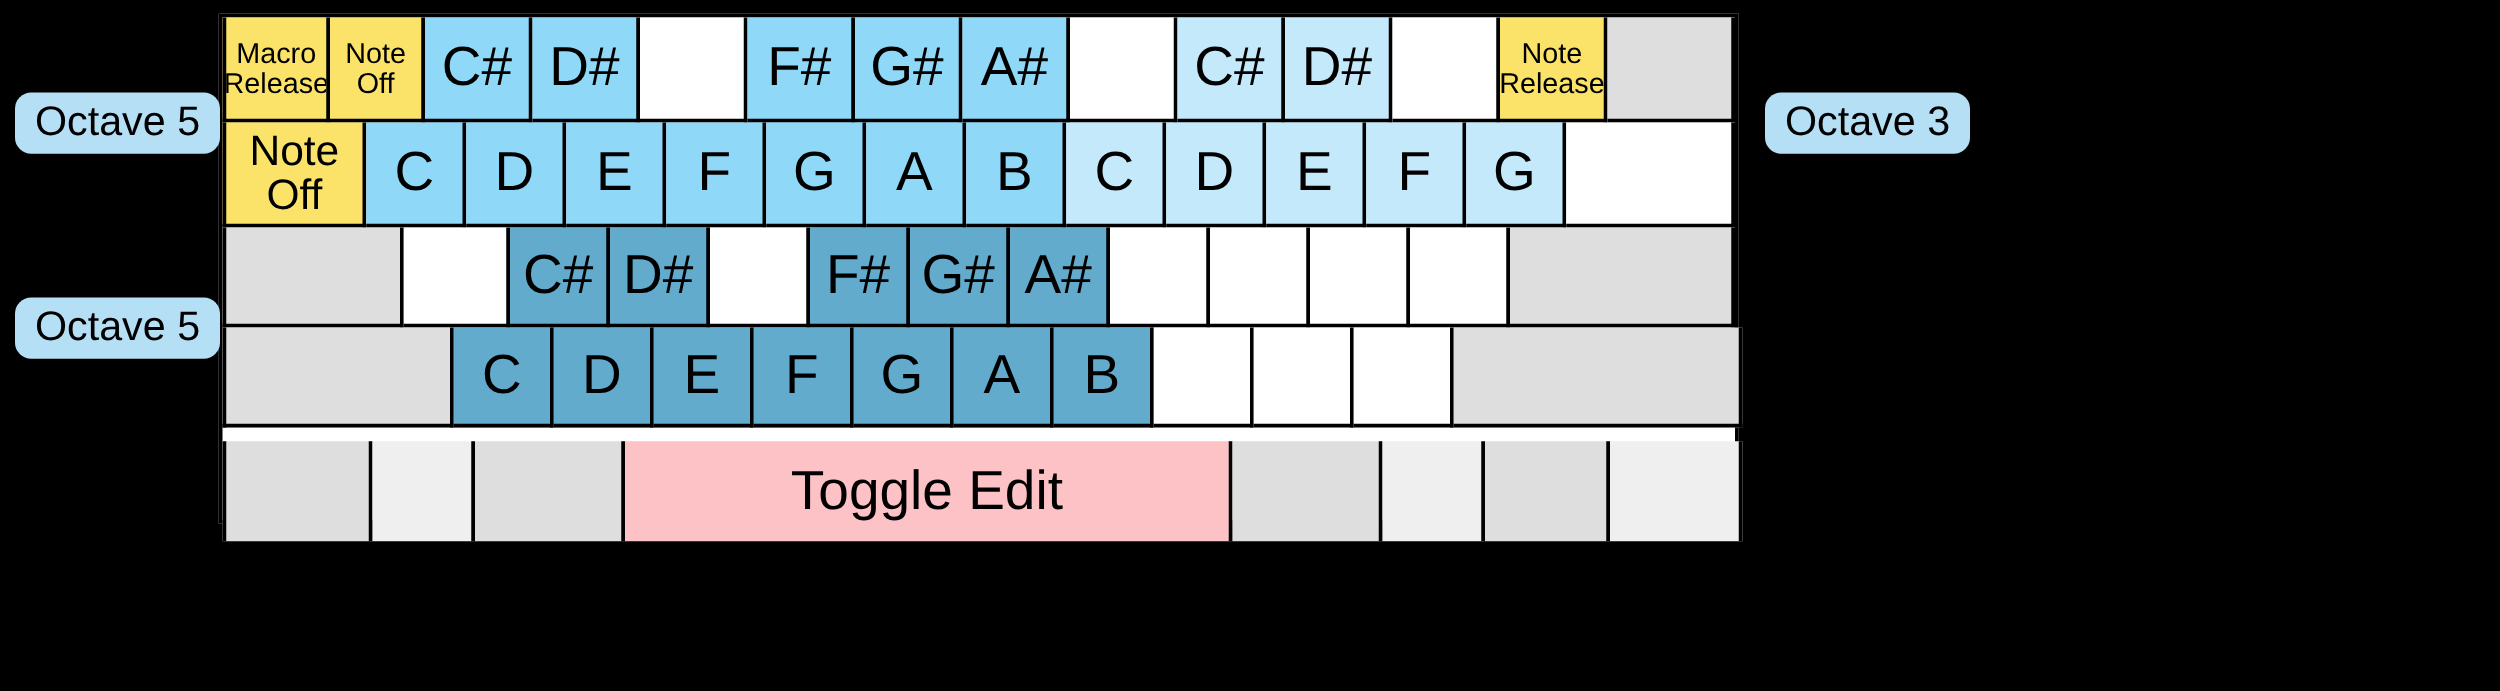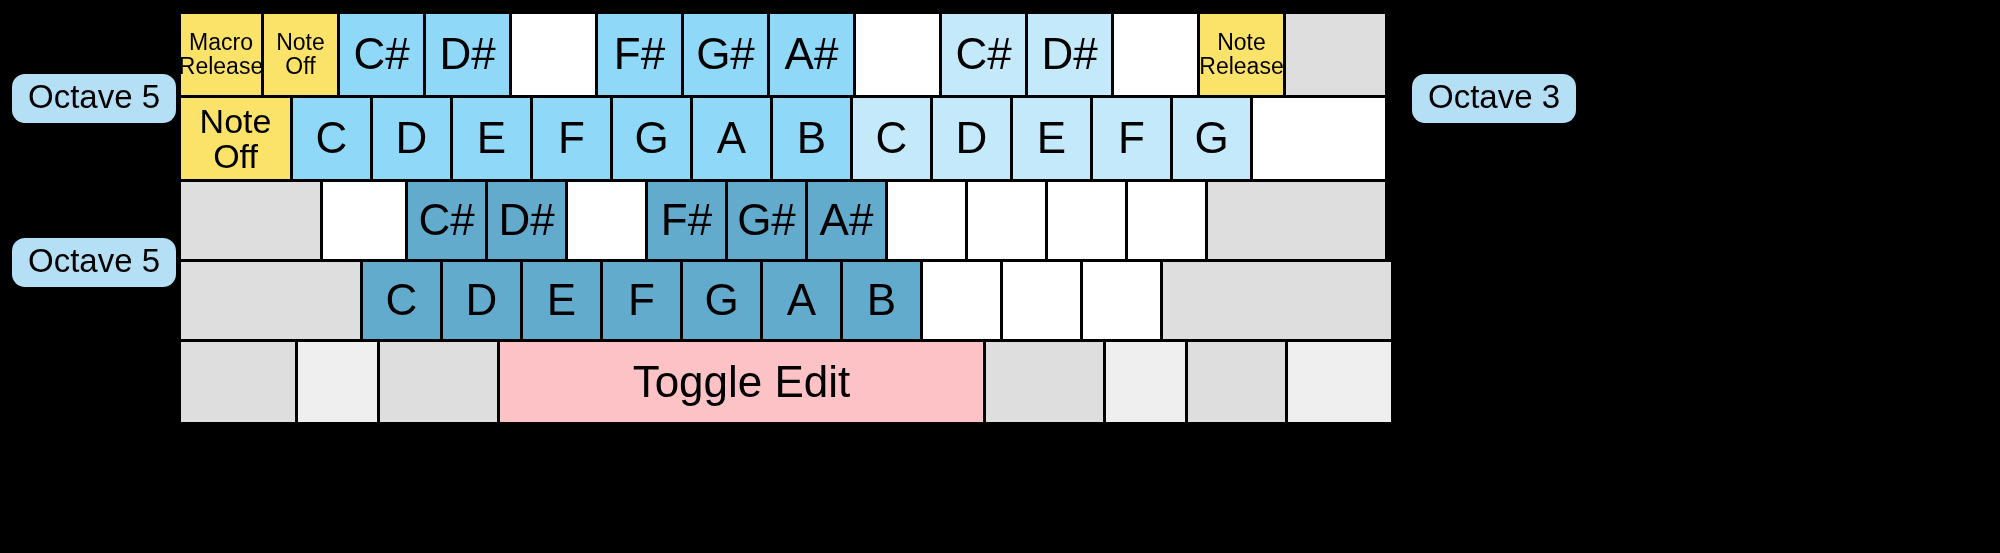--- a/index.html
+++ b/index.html
@@ -50,21 +50,21 @@
     border-bottom: 3px solid #000000;
     display: flex;
     align-items: center;
     justify-content: center;
     text-align: center;
     color: #000000;
     line-height: 1.02;
     overflow: hidden;
     font-family: "Liberation Sans", sans-serif;
   }
-  .key.noborderbottom { border-bottom: none; }
+  .key.noborderbottom { border-bottom: none; margin-top: 11px; }
   .key.leftedge { border-left: 3px solid #000000; }
 
   
   .f-white   { background: #ffffff; }
   .f-grey    { background: #dedede; }
   .f-grey2   { background: #efefef; }
   .f-yellow  { background: #fbe36a; }
   .f-blue    { background: #8fd8f8; }
   .f-bluelt  { background: #c4e9fb; }
   .f-bluedk  { background: #62abcd; }

